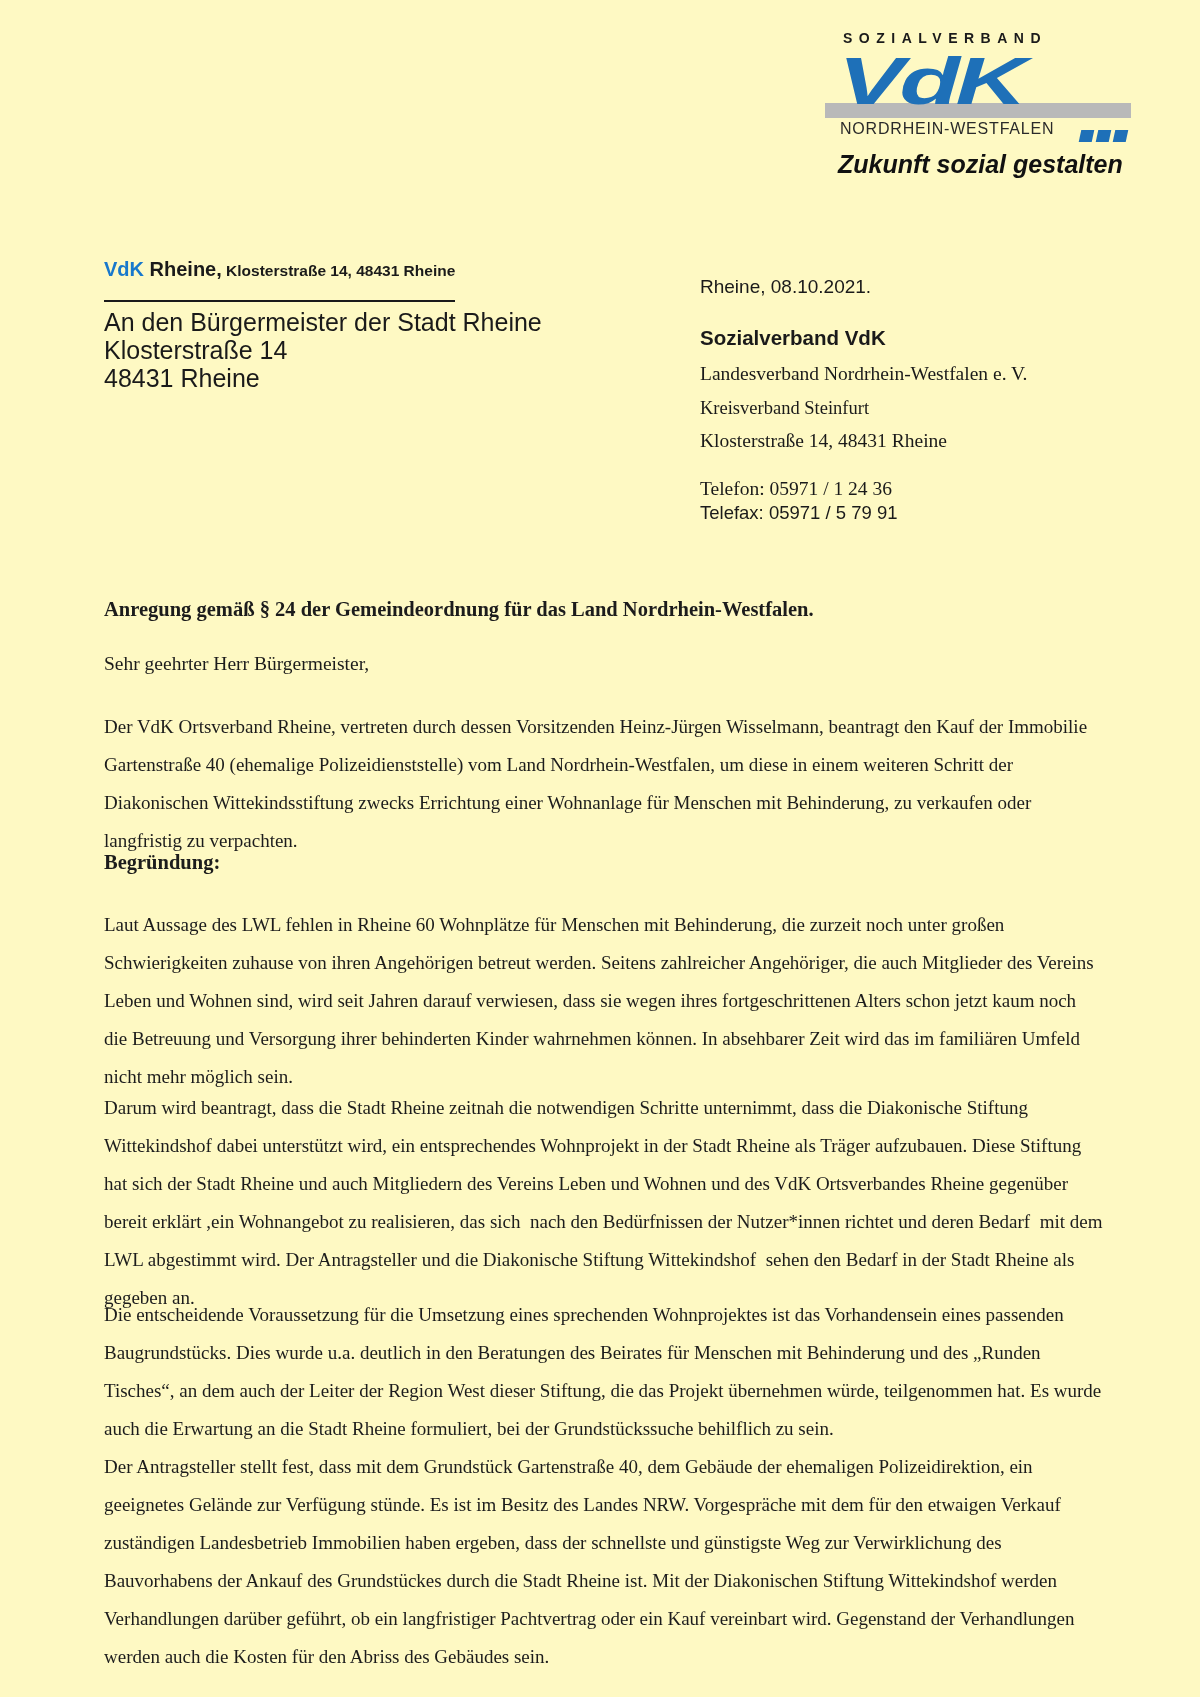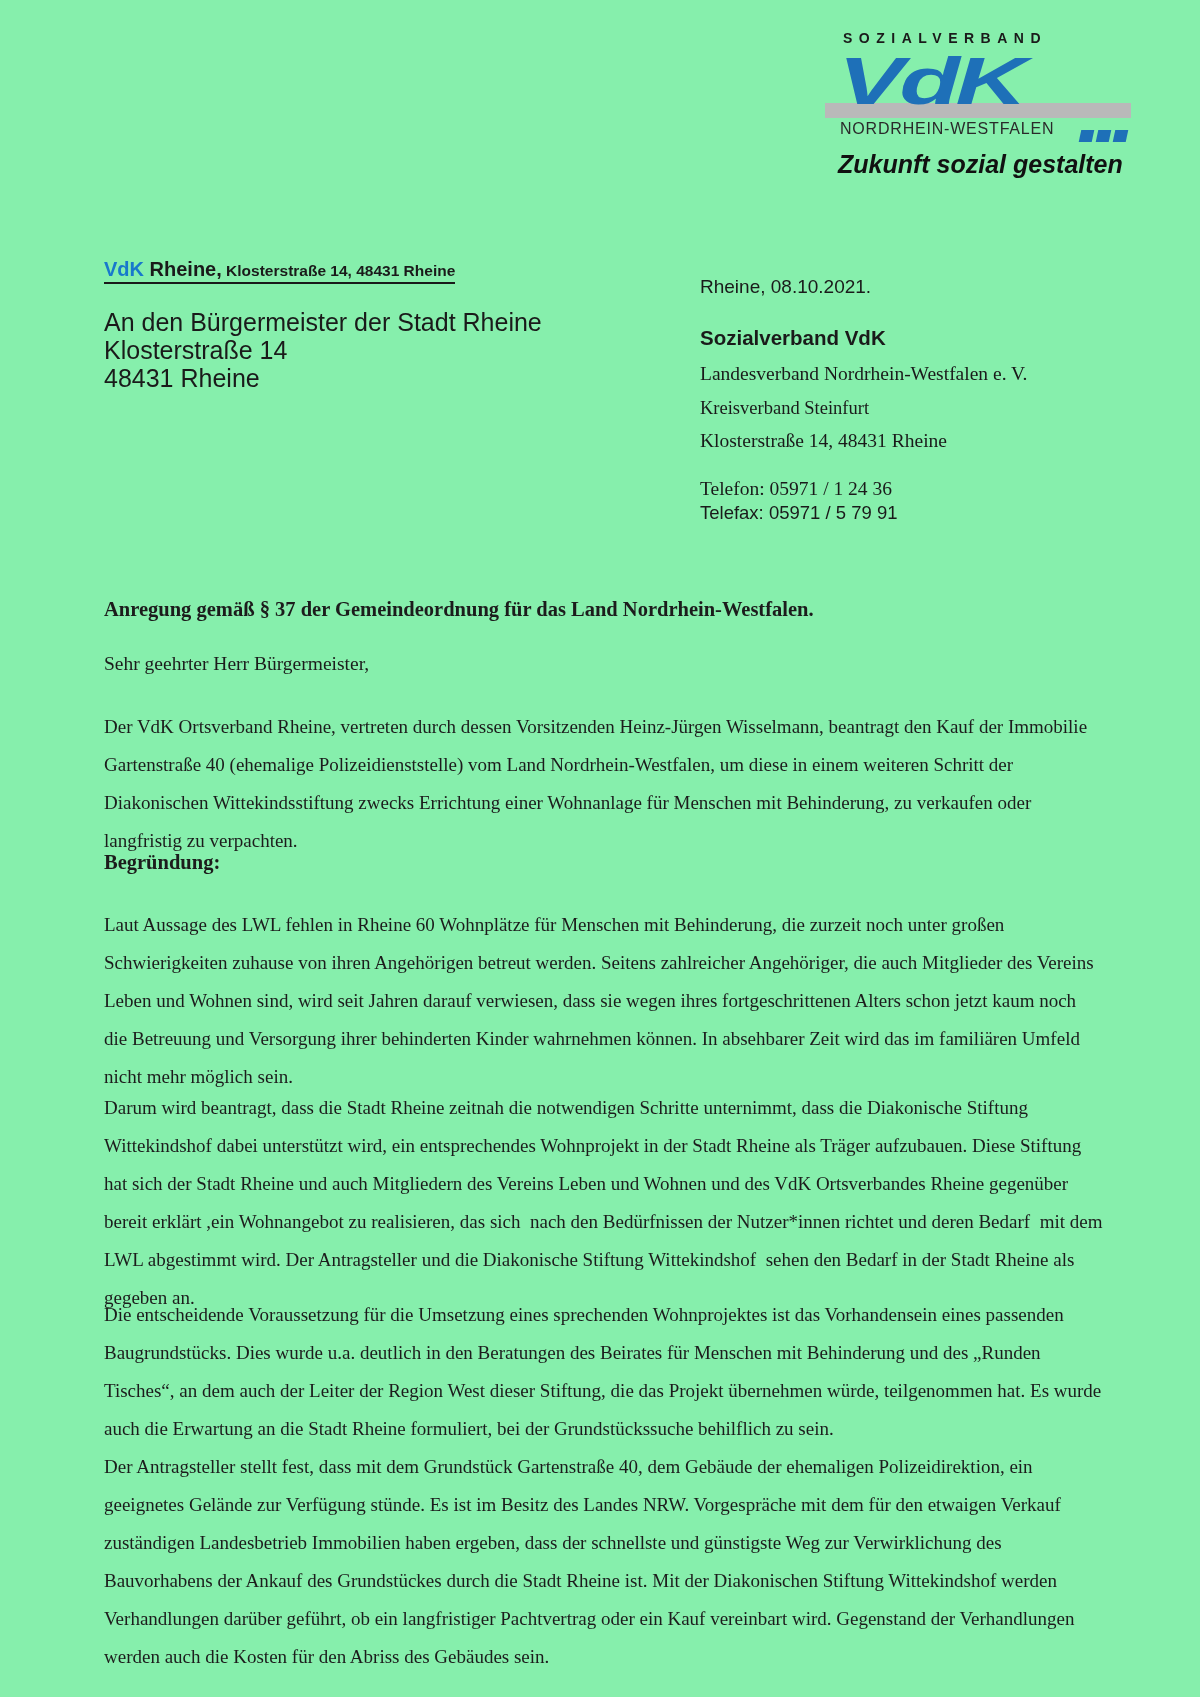--- a/index.html
+++ b/index.html
@@ -1,17 +1,17 @@
 <!DOCTYPE html>
 <html lang="de"><head>
 <meta charset="utf-8">
 <style>
   html, body { margin:0; padding:0; background:#ffffff; }
   .page {
-    position:relative; width:1200px; height:1697px; background:#86efac;
+    position:relative; width:1200px; height:1697px; background:#fef9c3;
     overflow:hidden; font-family:"Liberation Serif", serif; color:#1c1c1c;
   }
 
   
   .logo-top {
     position:absolute; left:843px; top:30px;
     font-family:"Liberation Sans", sans-serif; font-weight:700;
     font-size:14px; letter-spacing:6.5px; color:#1a1a1a; white-space:nowrap;
   }
   .logo-bar { position:absolute; left:825px; top:103px; width:306px; height:15px; background:#b9b9b9; }
@@ -31,21 +31,21 @@
   .logo-slogan {
     position:absolute; left:838px; top:150px;
     font-family:"Liberation Sans", sans-serif; font-weight:700; font-style:italic;
     font-size:25px; color:#111; white-space:nowrap;
   }
 
   
   .sender-line {
     position:absolute; left:104px; top:258px;
     font-family:"Liberation Sans", sans-serif; font-weight:700;
-    border-bottom:2px solid #1a1a1a; padding-bottom:1px; white-space:pre;
+    border-bottom:2px solid #1a1a1a; padding-bottom:19px; white-space:pre;
   }
   .sender-brand { color:#1878cc; font-size:20px; }
   .sender-name  { color:#1a1a1a; font-size:20px; }
   .sender-addr  { color:#1a1a1a; font-size:15.5px; }
 
   
   .recipient {
     position:absolute; left:104px; top:308px;
     font-family:"Liberation Sans", sans-serif; font-size:25px; line-height:28px; color:#1a1a1a;
   }
@@ -100,21 +100,21 @@
   <div class="info">
     <div class="info-date">Rheine, 08.10.2021.</div>
     <div class="info-org">Sozialverband VdK</div>
     <div class="info-l1">Landesverband Nordrhein-Westfalen e. V.</div>
     <div class="info-l2">Kreisverband Steinfurt</div>
     <div class="info-addr">Klosterstraße 14, 48431 Rheine</div>
     <div class="info-phone">Telefon: 05971 / 1 24 36</div>
     <div class="info-fax">Telefax: 05971 / 5 79 91</div>
   </div>
 
-  <div class="subject">Anregung gemäß § 37 der Gemeindeordnung für das Land Nordrhein-Westfalen.</div>
+  <div class="subject">Anregung gemäß § 24 der Gemeindeordnung für das Land Nordrhein-Westfalen.</div>
   <div class="salutation">Sehr geehrter Herr Bürgermeister,</div>
   <div class="para p1">Der VdK Ortsverband Rheine, vertreten durch dessen Vorsitzenden Heinz-Jürgen Wisselmann, beantragt den Kauf der Immobilie Gartenstraße 40 (ehemalige Polizeidienststelle) vom Land Nordrhein-Westfalen, um diese in einem weiteren Schritt der Diakonischen Wittekindsstiftung zwecks Errichtung einer Wohnanlage für Menschen mit Behinderung, zu verkaufen oder langfristig zu verpachten.</div>
   <div class="reason">Begründung:</div>
   <div class="para p2">Laut Aussage des LWL fehlen in Rheine 60 Wohnplätze für Menschen mit Behinderung, die zurzeit noch unter großen Schwierigkeiten zuhause von ihren Angehörigen betreut werden. Seitens zahlreicher Angehöriger, die auch Mitglieder des Vereins Leben und Wohnen sind, wird seit Jahren darauf verwiesen, dass sie wegen ihres fortgeschrittenen Alters schon jetzt kaum noch die Betreuung und Versorgung ihrer behinderten Kinder wahrnehmen können. In absehbarer Zeit wird das im familiären Umfeld nicht mehr möglich sein.</div>
   <div class="para p3">Darum wird beantragt, dass die Stadt Rheine zeitnah die notwendigen Schritte unternimmt, dass die Diakonische Stiftung Wittekindshof dabei unterstützt wird, ein entsprechendes Wohnprojekt in der Stadt Rheine als Träger aufzubauen. Diese Stiftung hat sich der Stadt Rheine und auch Mitgliedern des Vereins Leben und Wohnen und des VdK Ortsverbandes Rheine gegenüber bereit erklärt ,ein Wohnangebot zu realisieren, das sich  nach den Bedürfnissen der Nutzer*innen richtet und deren Bedarf  mit dem LWL abgestimmt wird. Der Antragsteller und die Diakonische Stiftung Wittekindshof  sehen den Bedarf in der Stadt Rheine als gegeben an.</div>
   <div class="p45">
     <div class="para">Die entscheidende Voraussetzung für die Umsetzung eines sprechenden Wohnprojektes ist das Vorhandensein eines passenden Baugrundstücks. Dies wurde u.a. deutlich in den Beratungen des Beirates für Menschen mit Behinderung und des „Runden Tisches“, an dem auch der Leiter der Region West dieser Stiftung, die das Projekt übernehmen würde, teilgenommen hat. Es wurde auch die Erwartung an die Stadt Rheine formuliert, bei der Grundstückssuche behilflich zu sein.</div>
     <div class="para">Der Antragsteller stellt fest, dass mit dem Grundstück Gartenstraße 40, dem Gebäude der ehemaligen Polizeidirektion, ein geeignetes Gelände zur Verfügung stünde. Es ist im Besitz des Landes NRW. Vorgespräche mit dem für den etwaigen Verkauf zuständigen Landesbetrieb Immobilien haben ergeben, dass der schnellste und günstigste Weg zur Verwirklichung des Bauvorhabens der Ankauf des Grundstückes durch die Stadt Rheine ist. Mit der Diakonischen Stiftung Wittekindshof werden Verhandlungen darüber geführt, ob ein langfristiger Pachtvertrag oder ein Kauf vereinbart wird. Gegenstand der Verhandlungen werden auch die Kosten für den Abriss des Gebäudes sein.</div>
   </div>
 

